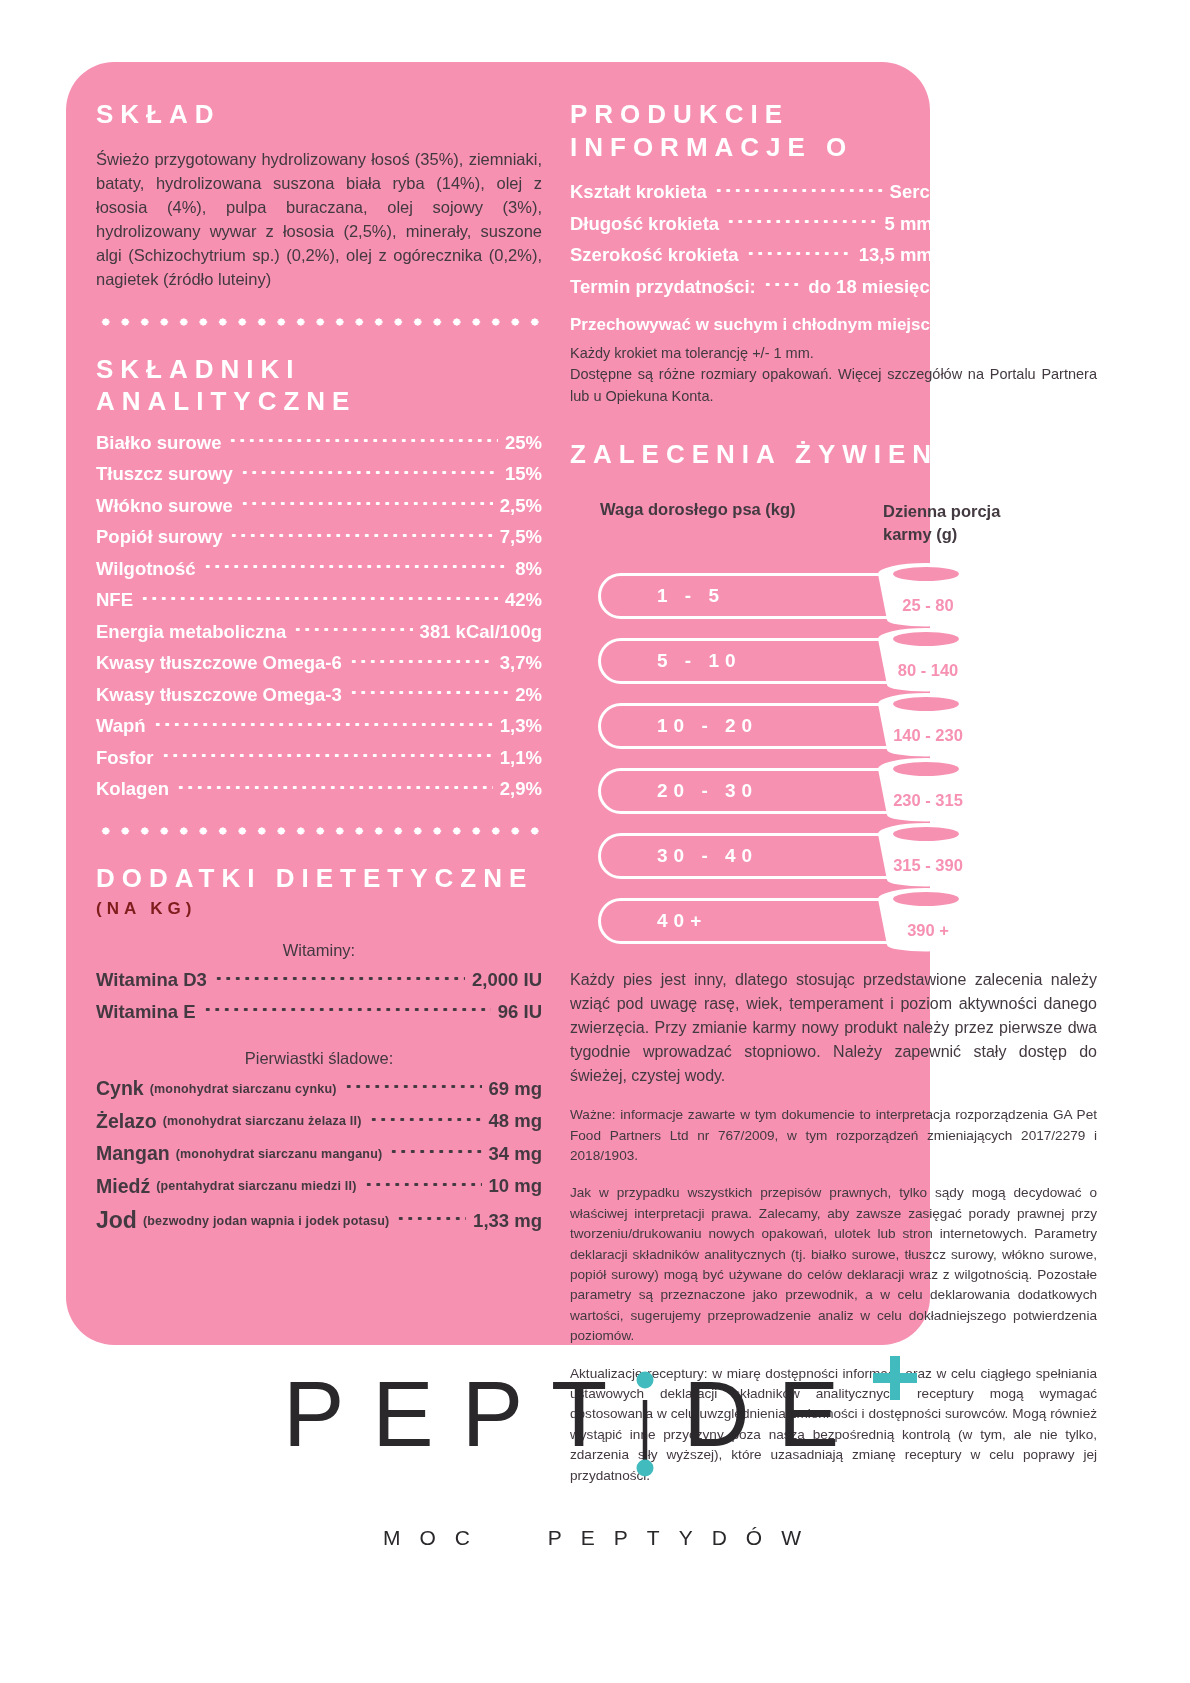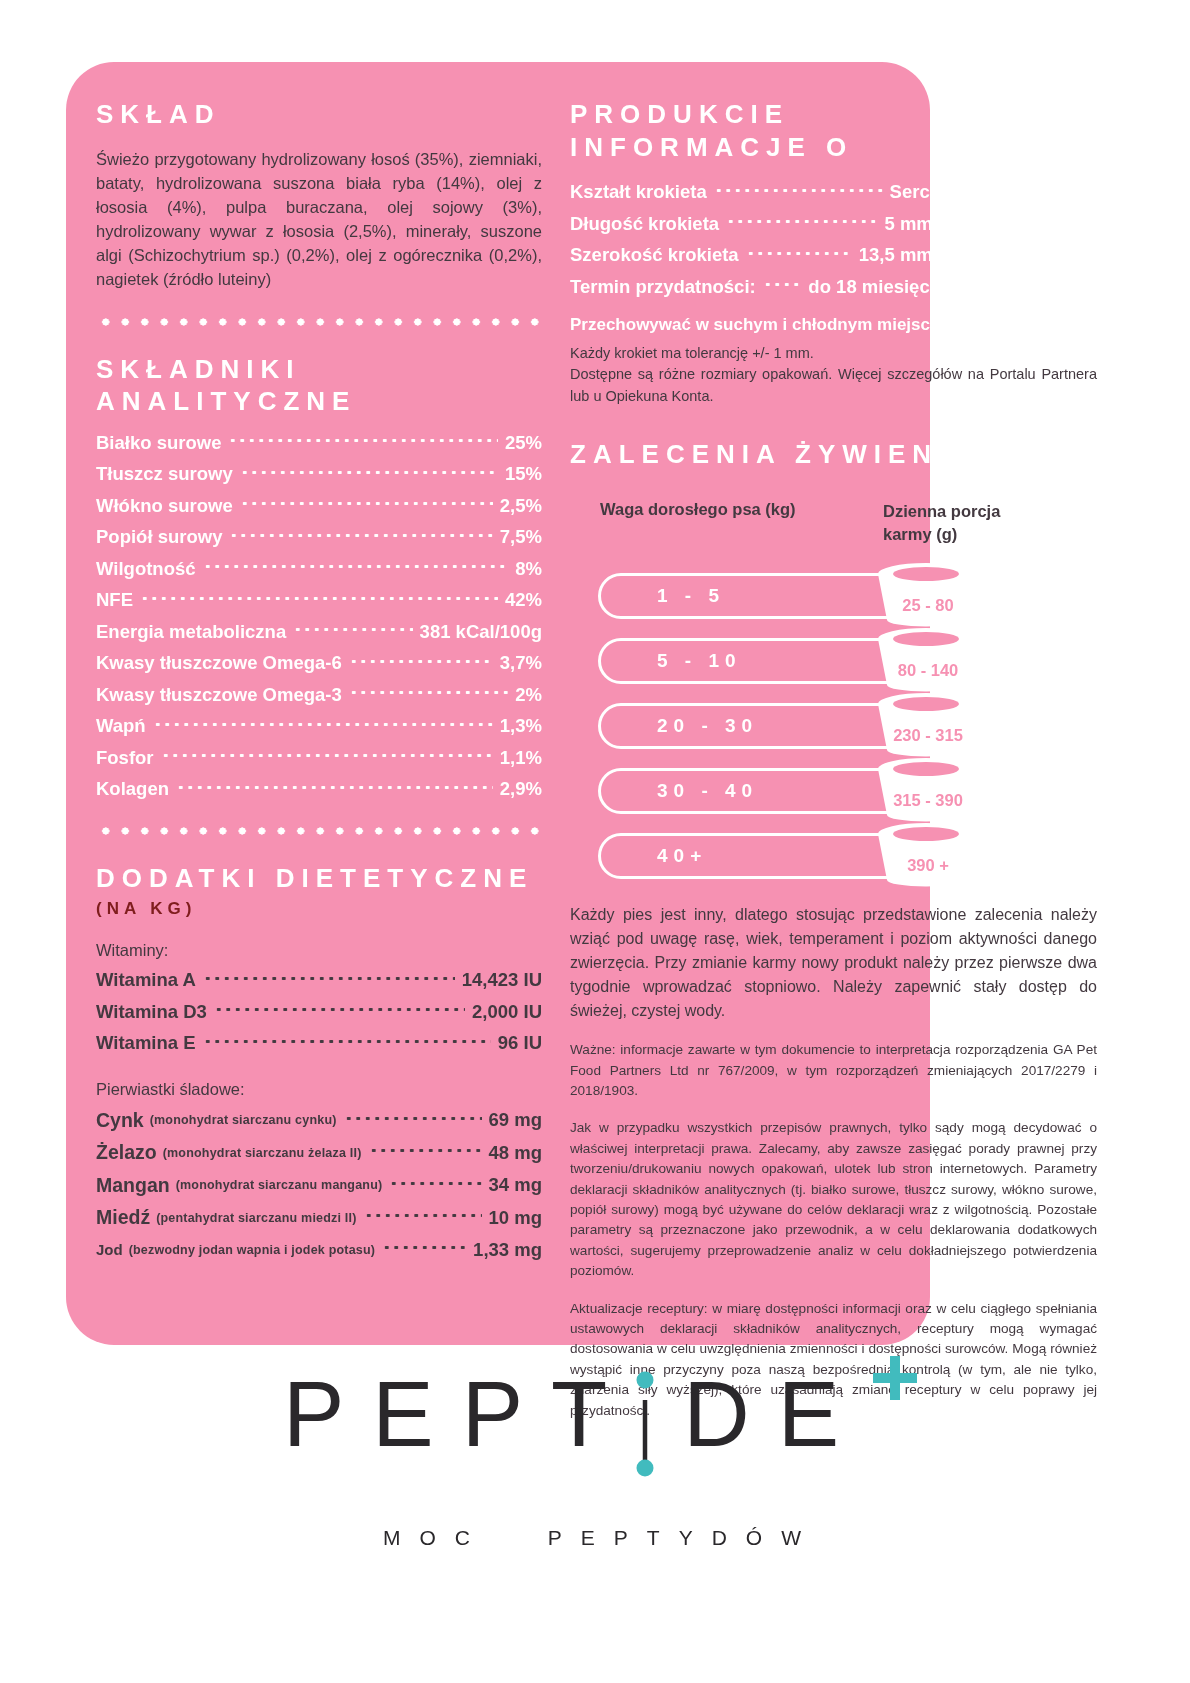--- a/index.html
+++ b/index.html
@@ -38,21 +38,21 @@
   .leader-row .val { white-space:nowrap; }
   .leader-row .dots {
     flex:1; height:5px; margin:0 7px 4px 7px;
     background-image:radial-gradient(circle, currentColor 1.7px, rgba(0,0,0,0) 2.0px);
     background-size:9.5px 5px; background-repeat:repeat-x; background-position:left center;
   }
   .rows-white { color:#ffffff; font-size:18.5px; font-weight:700; }
   .rows-dark  { color:#433940; font-size:18.5px; font-weight:700; }
   .note-small { font-size:12.5px; font-weight:700; letter-spacing:0.2px; }
 
-  .plain-label { color:#433940; font-size:16.5px; font-weight:400; }
+  .plain-label { color:#433940; font-size:16.5px; font-weight:400;text-align:center; }
 
   .info-section { position:relative; }
   .info-rows { width:370px; margin-top:18px; }
   .heart { position:absolute; top:76px; right:66px; width:76px; height:70px; }
 
   .storage { color:#ffffff; font-size:17px; font-weight:700; margin-top:17px; }
   .tol { margin-top:8px; }
   .tol p { color:#433940; font-size:14.5px; line-height:1.5; }
   .tol p.just { text-align:justify; }
 
@@ -182,25 +182,20 @@
 
     <div class="dot-sep"></div>
 
     <div>
       <div class="h-white">DODATKI DIETETYCZNE</div>
       <div class="h-sub">(NA KG)</div>
 
       <div class="plain-label" style="margin-top:22px;">Witaminy:</div>
       <div class="rows-dark">
 
-          <div class="leader-row">
-            <span class="lbl">Witamina A</span>
-            <span class="dots"></span>
-            <span class="val">14,423 IU</span>
-          </div>
 
           <div class="leader-row">
             <span class="lbl">Witamina D3</span>
             <span class="dots"></span>
             <span class="val">2,000 IU</span>
           </div>
 
           <div class="leader-row">
             <span class="lbl">Witamina E</span>
             <span class="dots"></span>
@@ -233,21 +228,21 @@
           </div>
 
           <div class="leader-row">
             <span class="lbl" style="font-size:19.5px;">Miedź</span>
             <span class="lbl note-small" style="margin-left:6px;">(pentahydrat siarczanu miedzi II)</span>
             <span class="dots"></span>
             <span class="val">10 mg</span>
           </div>
 
           <div class="leader-row">
-            <span class="lbl" style="font-size:15px;">Jod</span>
+            <span class="lbl" style="font-size:23px;">Jod</span>
             <span class="lbl note-small" style="margin-left:6px;">(bezwodny jodan wapnia i jodek potasu)</span>
             <span class="dots"></span>
             <span class="val">1,33 mg</span>
           </div>
         </div>
     </div>
 
   </div>
 
   <div class="col-right">
@@ -322,20 +317,30 @@
             <div class="pill">
               <span>5 - 10</span>
             </div>
             <svg class="bowl" viewBox="0 0 100 66">
               <path d="M2 13 A 48 11 0 0 1 98 13 L 89 59 A 39 6.5 0 0 1 11 59 Z" fill="#ffffff"></path>
               <ellipse cx="50" cy="13" rx="33" ry="7" fill="#F691B2"></ellipse>
               <text x="52" y="50" text-anchor="middle">80 - 140</text>
             </svg>
           </div>
 
+          <div class="feed-row">
+            <div class="pill">
+              <span>10 - 20</span>
+            </div>
+            <svg class="bowl" viewBox="0 0 100 66">
+              <path d="M2 13 A 48 11 0 0 1 98 13 L 89 59 A 39 6.5 0 0 1 11 59 Z" fill="#ffffff"></path>
+              <ellipse cx="50" cy="13" rx="33" ry="7" fill="#F691B2"></ellipse>
+              <text x="52" y="50" text-anchor="middle">140 - 230</text>
+            </svg>
+          </div>
 
           <div class="feed-row">
             <div class="pill">
               <span>20 - 30</span>
             </div>
             <svg class="bowl" viewBox="0 0 100 66">
               <path d="M2 13 A 48 11 0 0 1 98 13 L 89 59 A 39 6.5 0 0 1 11 59 Z" fill="#ffffff"></path>
               <ellipse cx="50" cy="13" rx="33" ry="7" fill="#F691B2"></ellipse>
               <text x="52" y="50" text-anchor="middle">230 - 315</text>
             </svg>

